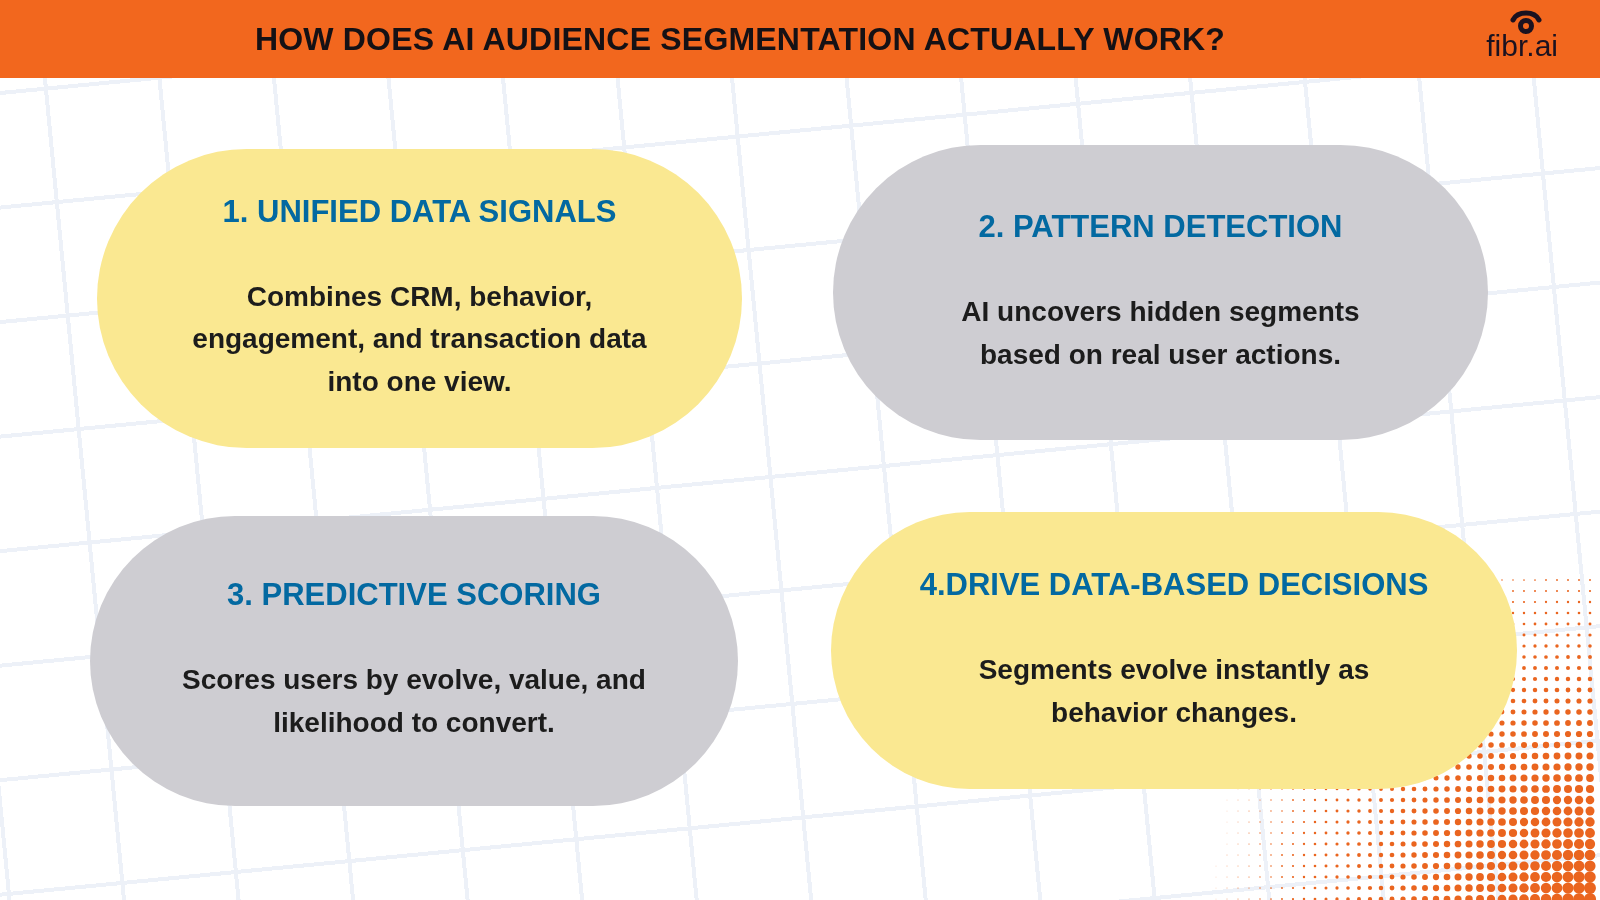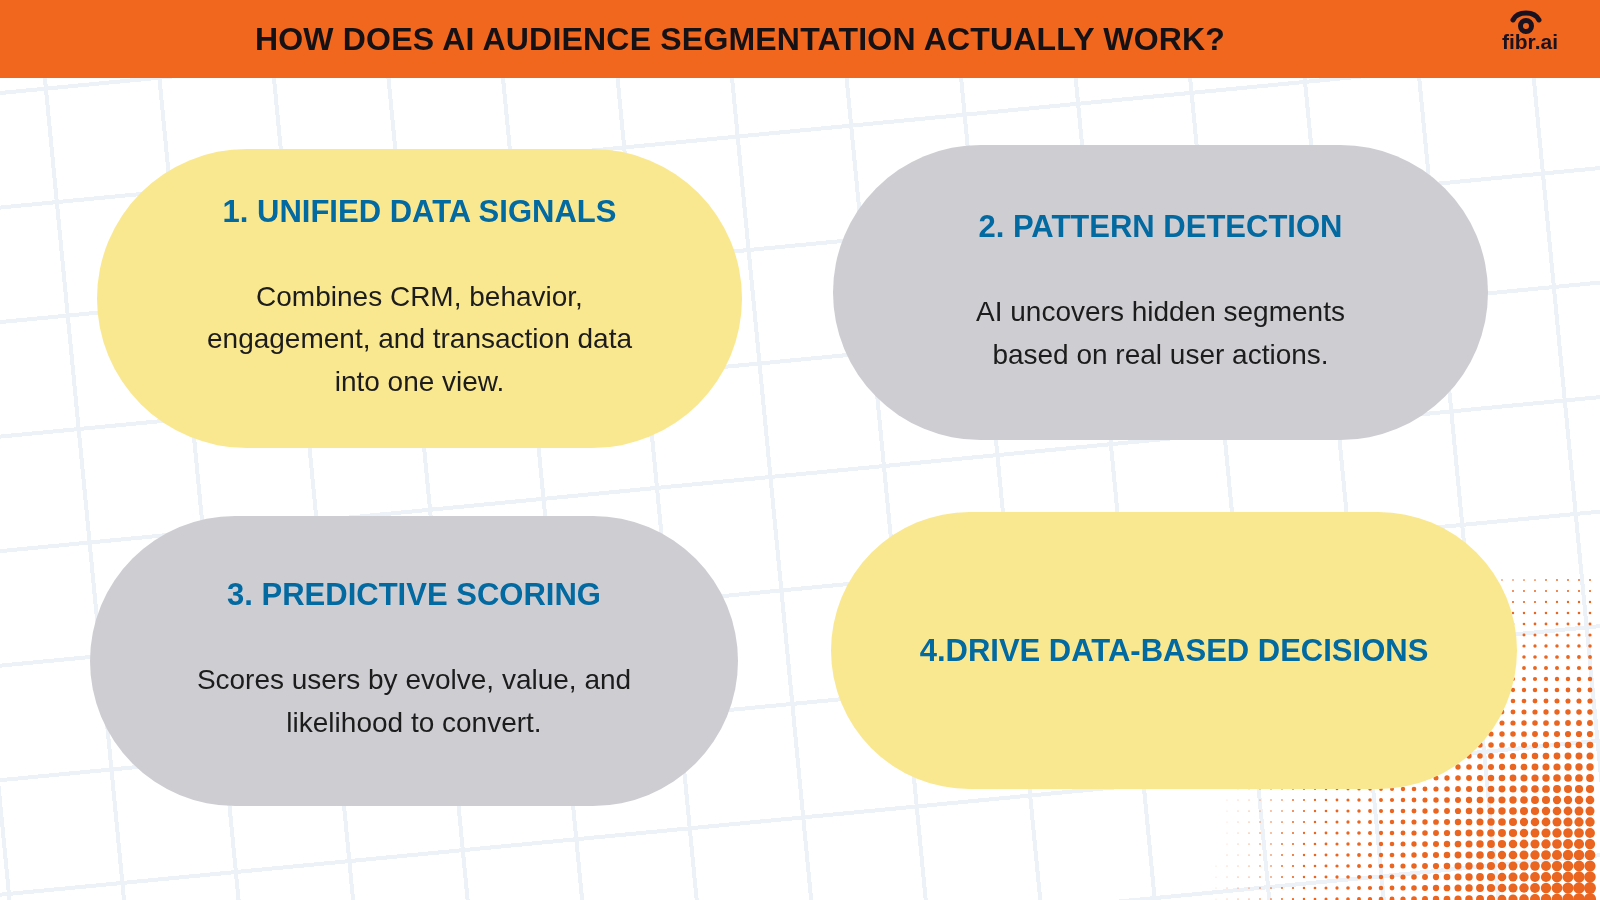--- a/index.html
+++ b/index.html
@@ -69,22 +69,22 @@
     display: flex;
     flex-direction: column;
     align-items: flex-end;
     color: var(--logo-color);
   }
   .logo-mark {
     margin-right: 12px;
     margin-bottom: -4px;
   }
   .logo-text {
-    font-size: 21px;
-    font-weight: 700;
+    font-size: 30px;
+    font-weight: 400;
     letter-spacing: 0px;
     line-height: 1;
   }
   
   .card {
     position: absolute;
     z-index: 2;
     display: flex;
     flex-direction: column;
     align-items: center;
@@ -100,21 +100,21 @@
     margin: 0;
     font-size: 31px;
     font-weight: 700;
     letter-spacing: 0px;
     color: #0369a1;
     white-space: nowrap;
   }
   .card p {
     margin: 0;
     font-size: 28px;
-    font-weight: 400;
+    font-weight: 700;
     color: #1c1c1c;
     line-height: 1.52;
   }
   .card p span { display: block; white-space: nowrap; }
   .card-1 { left: 97px;  top: 149px; width: 645px; height: 299px; border-radius: 150px; }
   .card-2 { left: 833px; top: 145px; width: 655px; height: 295px; border-radius: 148px; }
   .card-3 { left: 90px;  top: 516px; width: 648px; height: 290px; border-radius: 145px; }
   .card-4 { left: 831px; top: 512px; width: 686px; height: 277px; border-radius: 148px; }
 </style>
 </head>
@@ -1059,15 +1059,19 @@
   <section class="card card-3" data-variant="gray">
     <h2>3. PREDICTIVE SCORING</h2>
     <p>
       <span>Scores users by evolve, value, and</span>
       <span>likelihood to convert.</span>
     </p>
   </section>
 
   <section class="card card-4" data-variant="yellow">
     <h2>4.DRIVE DATA-BASED DECISIONS</h2>
+    <p>
+      <span>Segments evolve instantly as</span>
+      <span>behavior changes.</span>
+    </p>
   </section>
 
 </div>
 
 </body></html>

